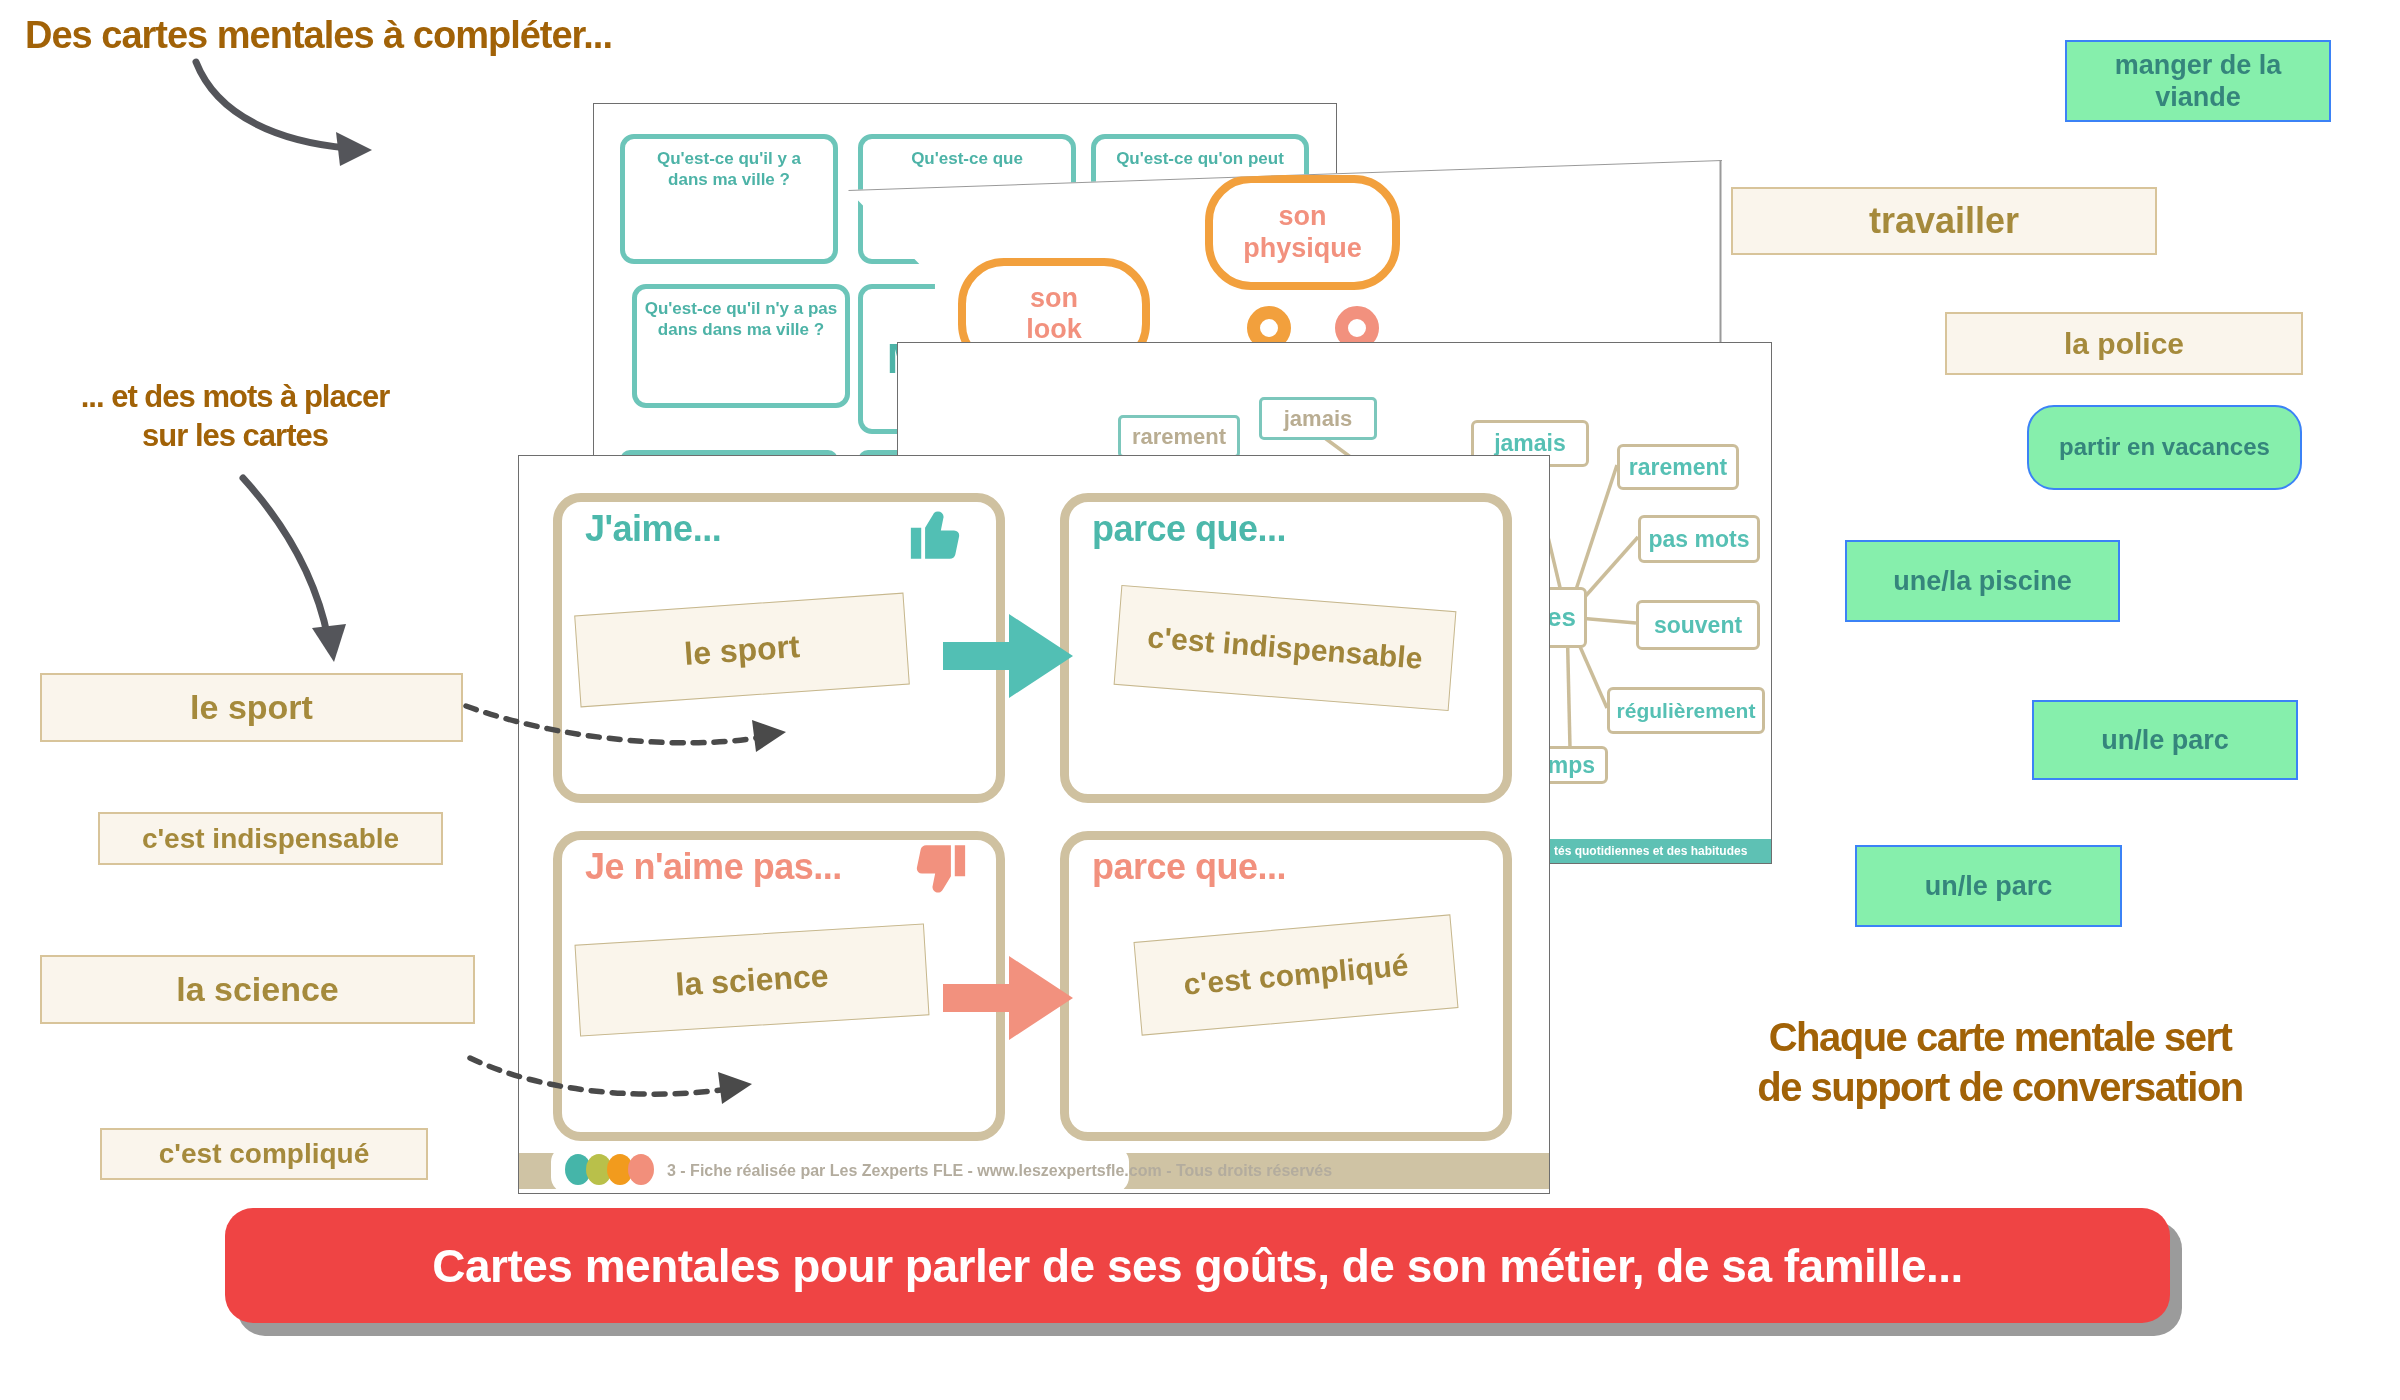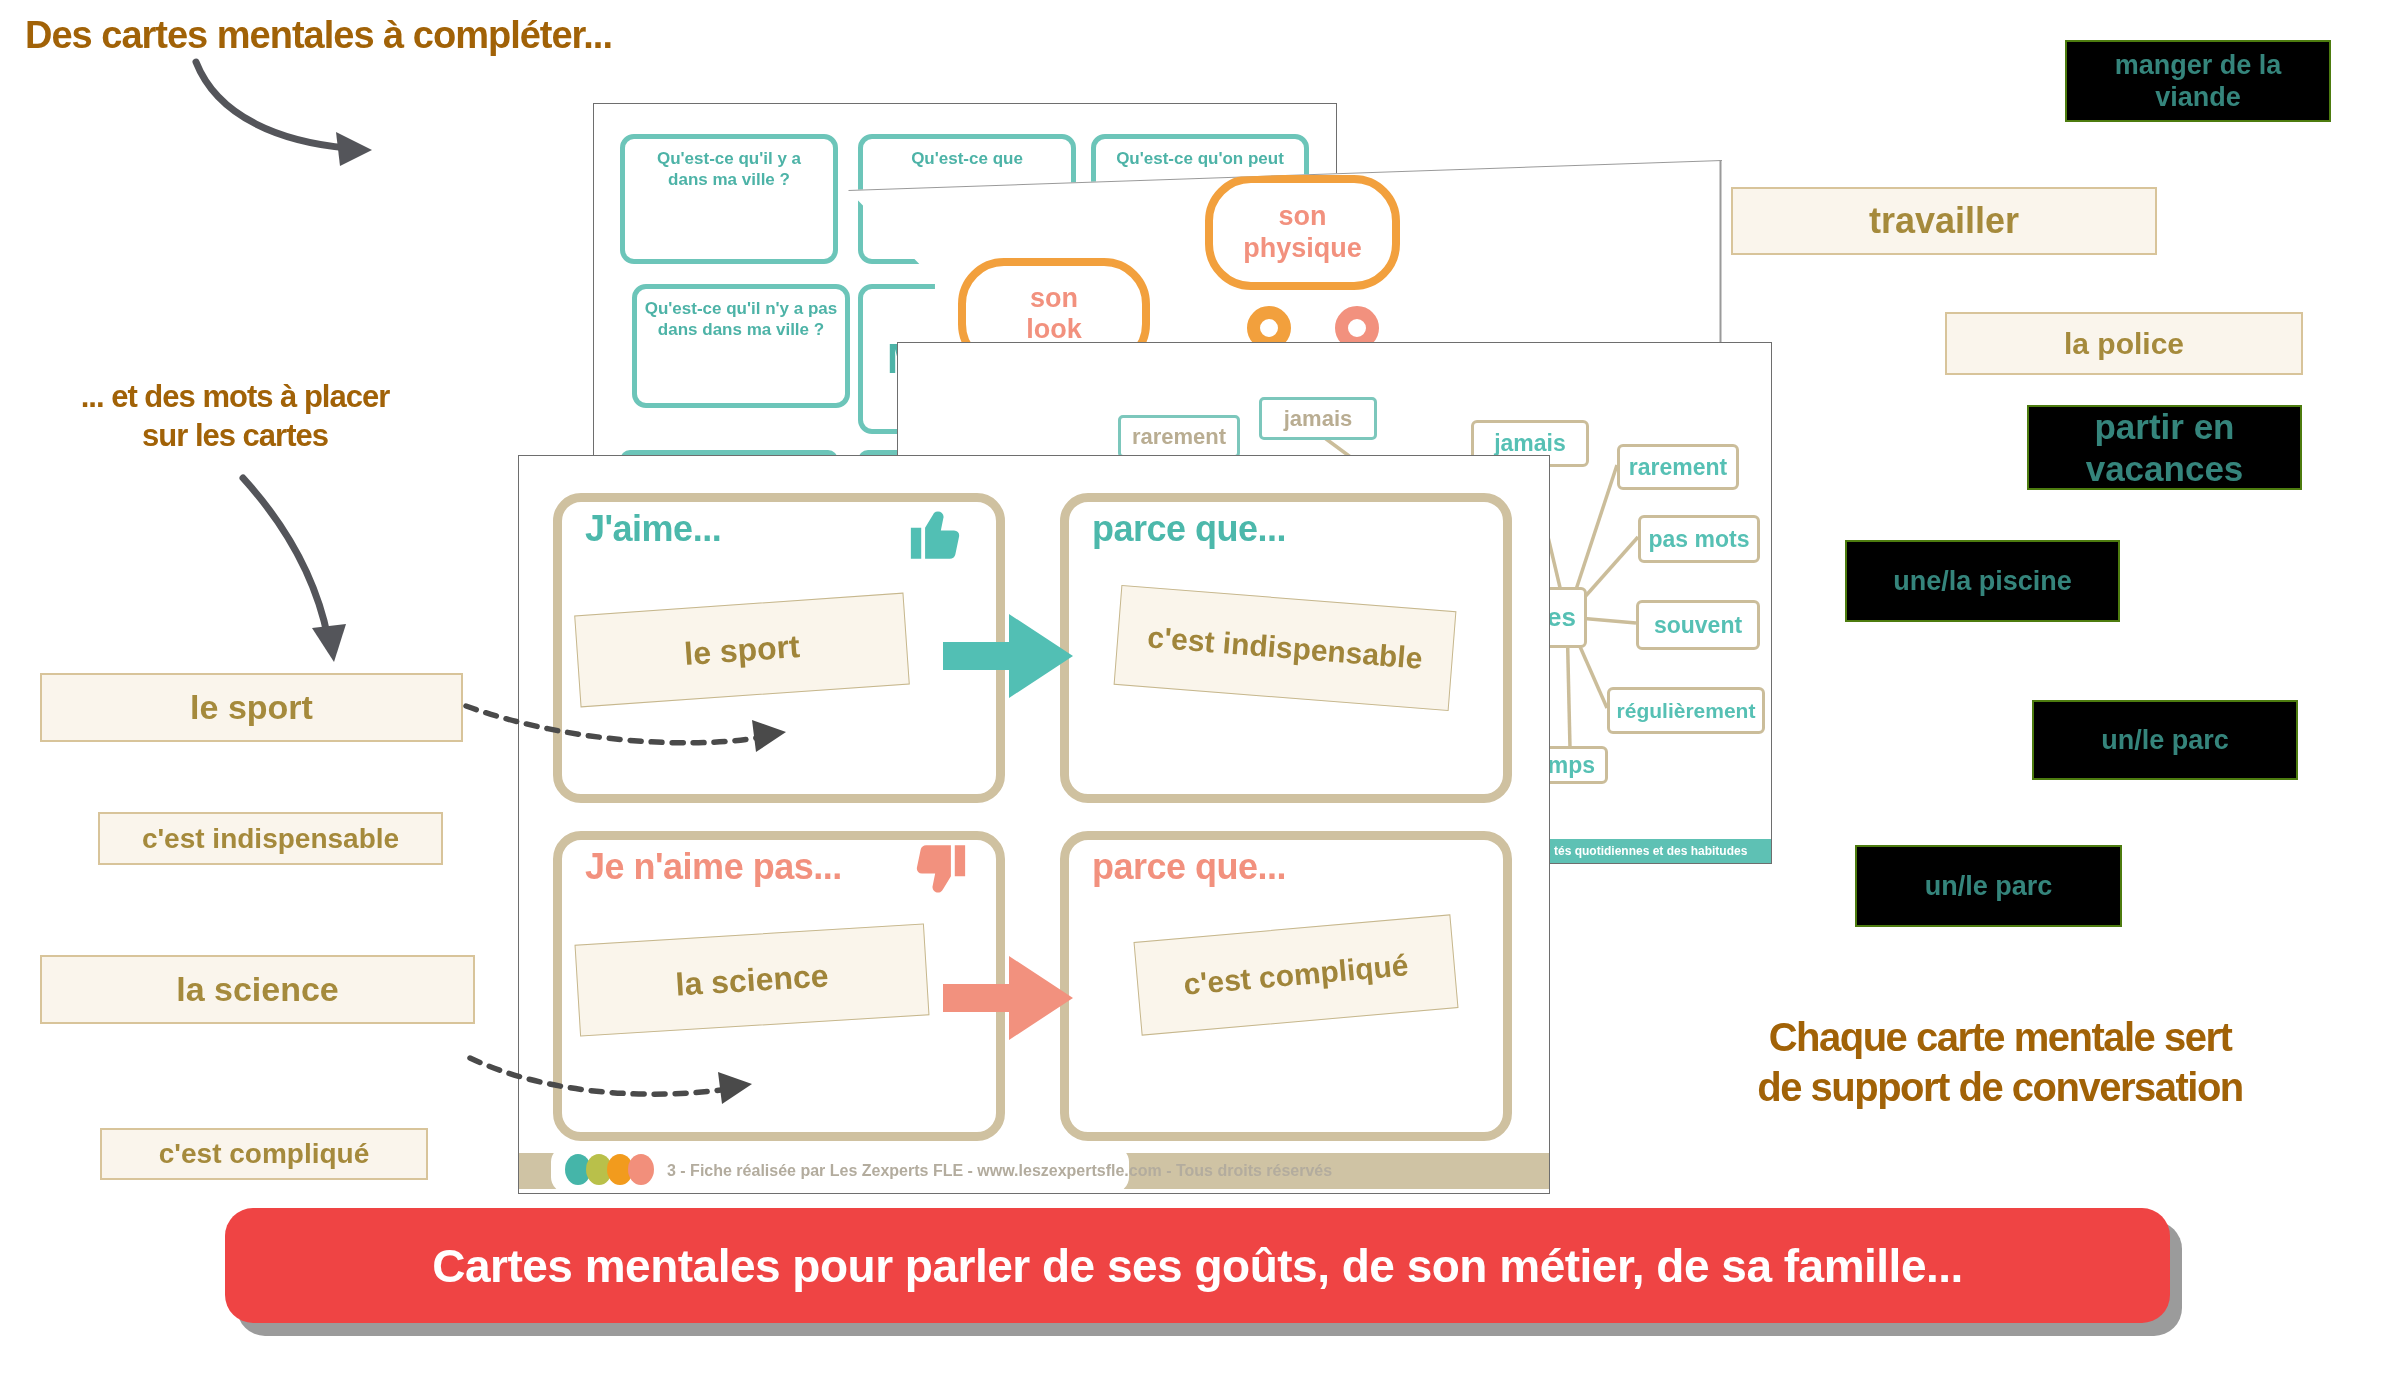--- a/index.html
+++ b/index.html
@@ -49,21 +49,21 @@
     color:#a0853a;font-weight:bold;display:flex;align-items:center;justify-content:center;
     box-sizing:border-box;
   }
 
   
   .wordbox{
     position:absolute;display:flex;align-items:center;justify-content:center;
     text-align:center;font-weight:bold;box-sizing:border-box;line-height:1.2;
   }
   .wordbox.cream{background:#faf5ec;border:2px solid #d8c49a;color:#a58a3c;}
-  .wordbox.tealw{background:#000000;border:2px solid #4d7c0f;color:#35857c;}
+  .wordbox.tealw{background:#86efac;border:2px solid #3b82f6;color:#35857c;}
 
   
   .note{position:absolute;color:#a16207;font-weight:600;letter-spacing:-1px;text-align:center;line-height:1.25;}
 
   
   .banner{
     position:absolute;left:225px;top:1208px;width:1945px;height:115px;border-radius:28px;
     background:#ef4444;box-shadow:12px 13px 0 #9b9b9b;
     display:flex;align-items:center;justify-content:center;
     color:#ffffff;font-weight:bold;font-size:46px;letter-spacing:-0.5px;
@@ -198,21 +198,21 @@
 
 <div class="wordbox cream" style="left:40px;top:673px;width:423px;height:69px;font-size:34px;">le sport</div>
 <div class="wordbox cream" style="left:98px;top:812px;width:345px;height:53px;font-size:28px;">c'est indispensable</div>
 <div class="wordbox cream" style="left:40px;top:955px;width:435px;height:69px;font-size:34px;">la science</div>
 <div class="wordbox cream" style="left:100px;top:1128px;width:328px;height:52px;font-size:28px;">c'est compliqué</div>
 
 <div class="wordbox tealw pre" style="left:2065px;top:40px;width:266px;height:82px;font-size:27px;">manger de la
 viande</div>
 <div class="wordbox cream" style="left:1731px;top:187px;width:426px;height:68px;font-size:36px;">travailler</div>
 <div class="wordbox cream" style="left:1945px;top:312px;width:358px;height:63px;font-size:30px;">la police</div>
-<div class="wordbox tealw" style="left:2027px;top:405px;width:275px;height:85px;font-size:35px;">partir en vacances</div>
+<div class="wordbox tealw" style="left:2027px;top:405px;width:275px;height:85px;font-size:24px;border-radius:27px;">partir en vacances</div>
 <div class="wordbox tealw" style="left:1845px;top:540px;width:275px;height:82px;font-size:27px;">une/la piscine</div>
 <div class="wordbox tealw" style="left:2032px;top:700px;width:266px;height:80px;font-size:27px;">un/le parc</div>
 <div class="wordbox tealw" style="left:1855px;top:845px;width:267px;height:82px;font-size:27px;">un/le parc</div>
 
 <div class="note" style="left:25px;top:12px;width:640px;font-size:38px;text-align:left;">Des cartes mentales à compléter...</div>
 <div class="note pre" style="left:30px;top:378px;width:410px;font-size:31px;">... et des mots à placer
 sur les cartes</div>
 <div class="note pre" style="left:1700px;top:1012px;width:600px;font-size:40px;font-weight:bold;letter-spacing:-1.5px;">Chaque carte mentale sert
 de support de conversation</div>
 

